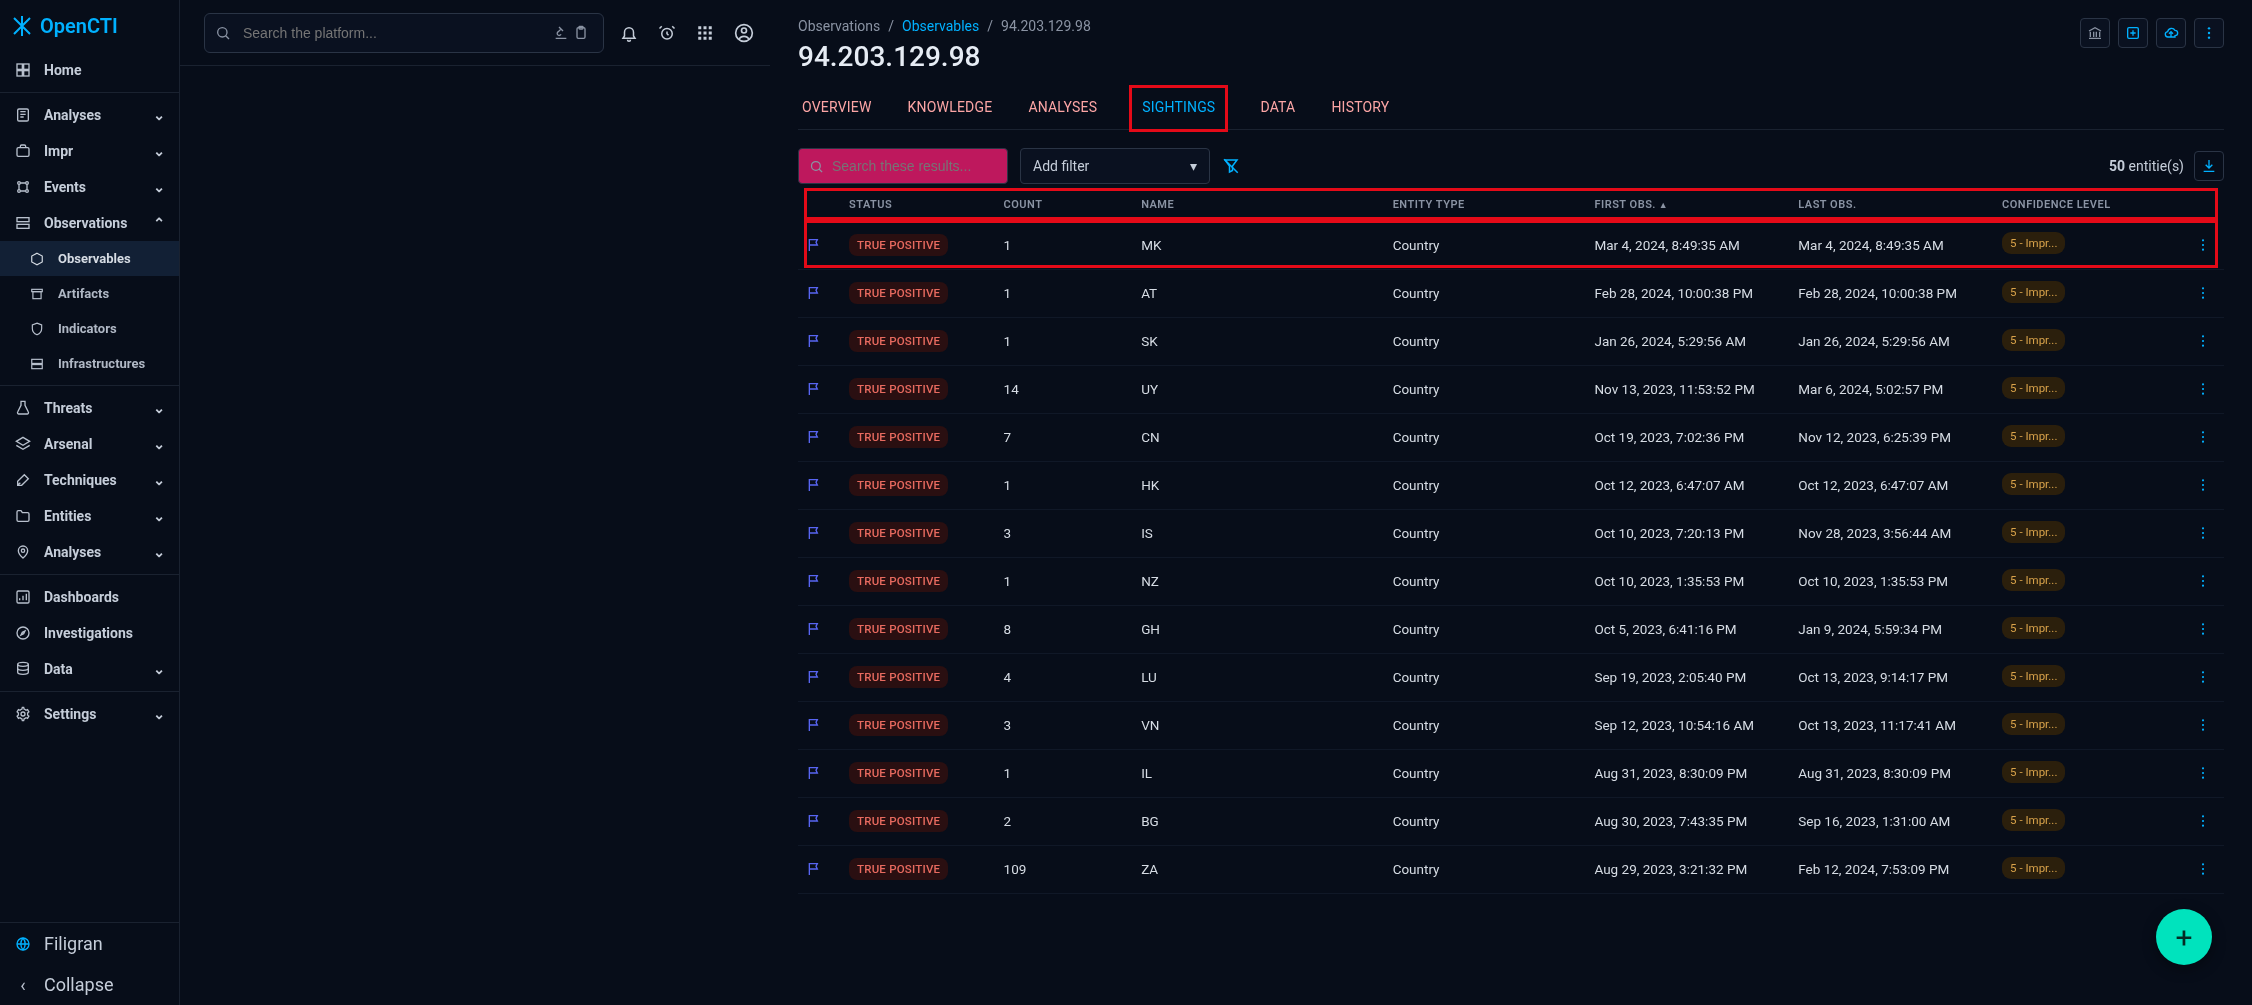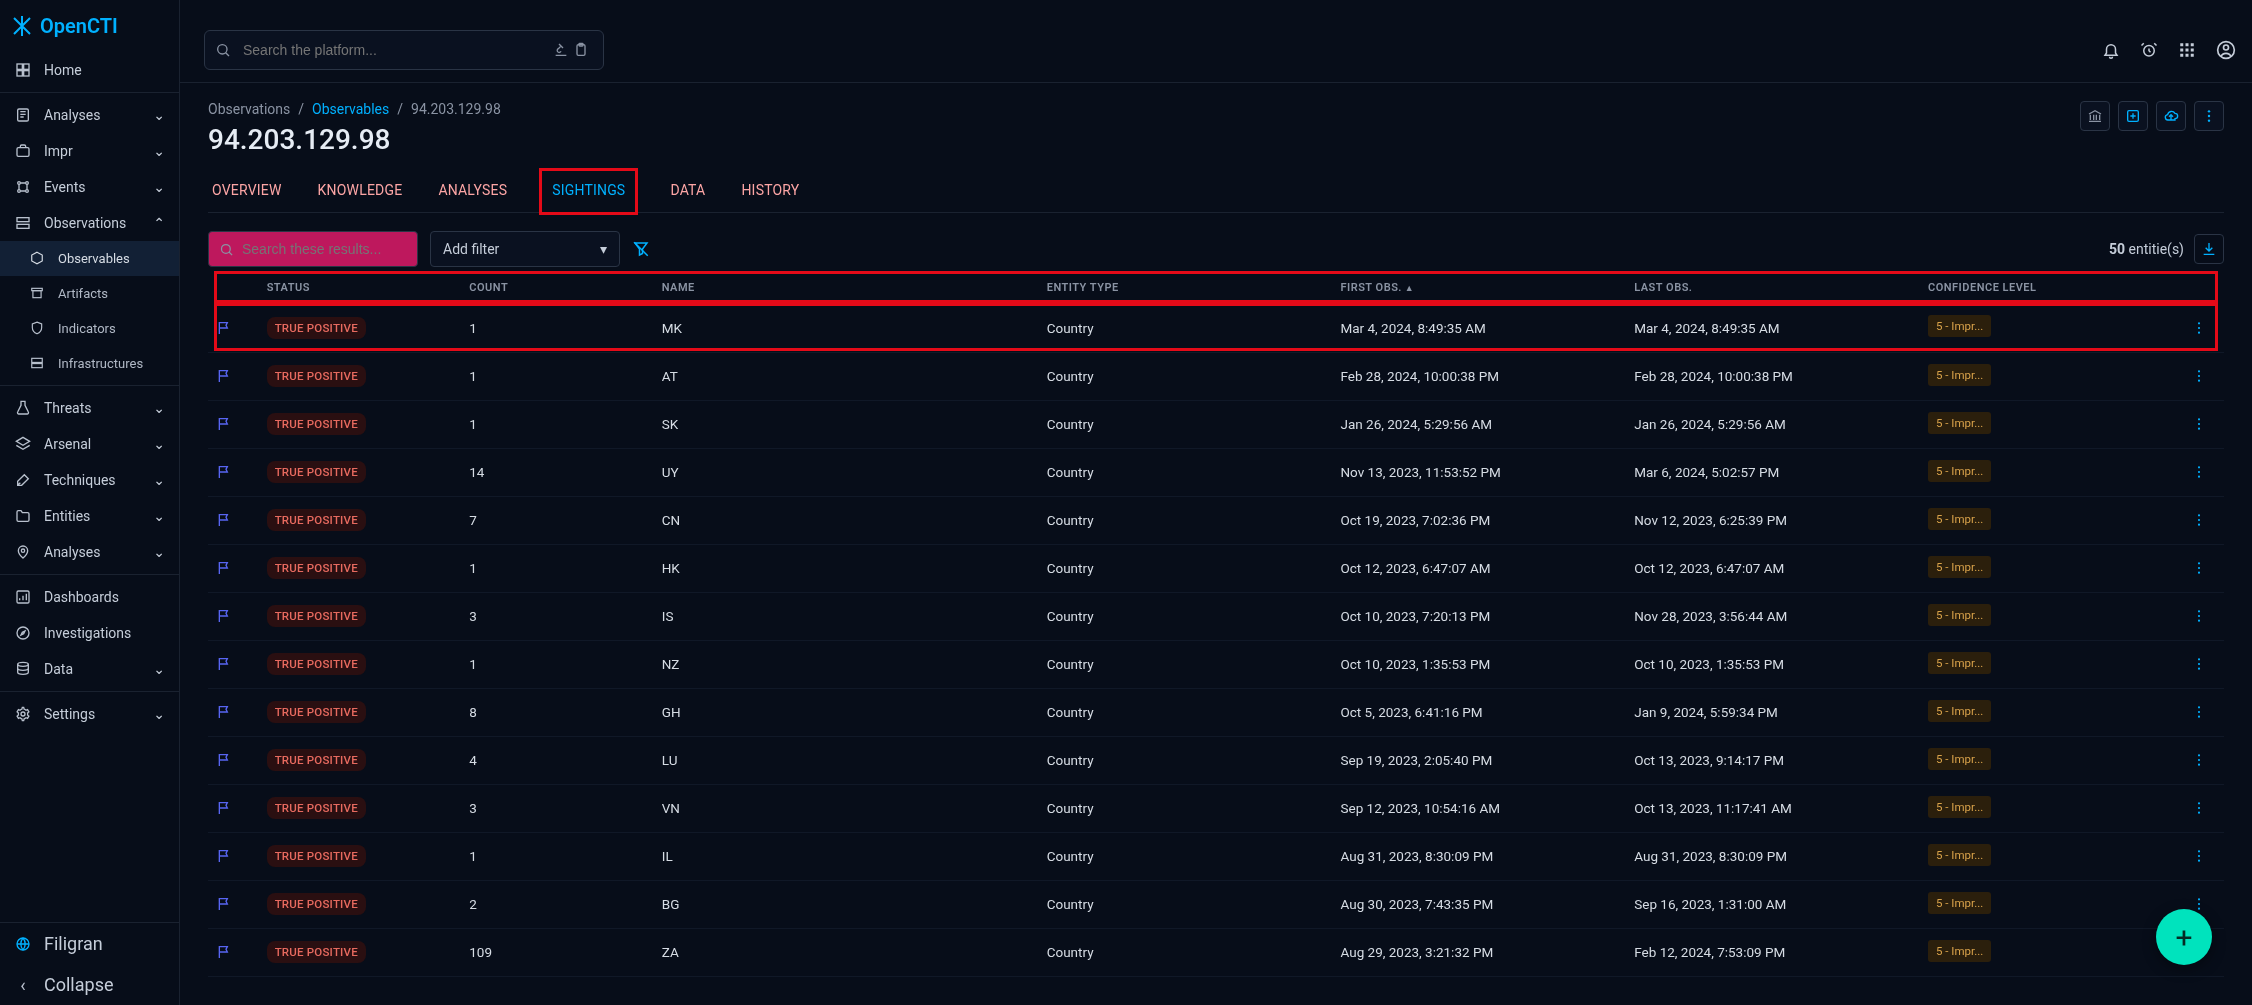--- a/index.html
+++ b/index.html
@@ -25,38 +25,39 @@
   .logo {
     display: flex; align-items: center; gap: 6px;
     padding: 14px 10px 14px 10px;
     color: #00b1ff;
     font-weight: 600;
     font-size: 20px;
   }
   .logo svg { width: 24px; height: 24px; }
   .nav { flex: 1; overflow-y: auto; }
   .nav-item, .sub-item {
-    display: flex; align-items: flex-start; gap: 12px;
+    display: flex; align-items: flex-end; gap: 12px;
     padding: 10px 14px;
     cursor: pointer;
     color: #c5cdd9;
     font-size: 14px;
+    font-weight: bold;
   }
   .nav-item .chev { margin-left: auto; }
   .icon { width: 18px; display:inline-flex; justify-content:center; color:#b8c0cd; }
   .sub-item { padding-left: 28px; font-size: 13px; color:#b0b8c5;}
   .sub-item.active { background: #122035; color:#d6dce4; }
   .sub-item.active .icon { color:#d6dce4; }
   .divider { border-top:1px solid #1a2230; margin: 4px 0; }
   .sidebar-footer { border-top:1px solid #1a2230; }
   .footer-item { display:flex; align-items:center; gap:12px; padding:10px 14px; color:#c5cdd9; cursor:pointer; font-size:18px;}
   .filigran svg { color:#00b1ff; }
 
   
-  .main { flex: 1; display: flex; flex-direction: column; overflow:hidden;margin-top:17px; }
+  .main { flex: 1; display: flex; flex-direction: row; overflow:hidden; }
   .topbar {
     height: 66px;
     display:flex; align-items:center; gap: 16px;
     padding: 0 16px 0 0;
     border-bottom: 1px solid #1a2230;
   }
   .search-wrap {
     display:flex; align-items:center;
     background:#0a1120;
     border:1px solid #2a3445;
@@ -137,21 +138,21 @@
   th.sorted::after { content:" ▲"; color:#8a93a3; font-size:9px; }
   tbody tr { border-bottom:1px solid #101827; height:48px; }
   td { padding: 0 8px; font-size:13.5px; color:#d6dce4; vertical-align:middle; }
   .flag-cell { width:30px; color:#5865f2; }
   .status-badge {
     display:inline-block; padding:4px 8px; border-radius:8px;
     background:#2a0f11; color:#e76a5f; font-size:11.5px; font-weight:500;
     letter-spacing:0.2px;
   }
   .conf-badge {
-    display:inline-block; padding:4px 8px; border-radius:3px;
+    display:inline-block; padding:4px 8px; border-radius:9px;
     background:#2b1f0c; color:#d8a24a; font-size:11.5px;
     max-width:70px; overflow:hidden; text-overflow:ellipsis; white-space:nowrap;
   }
   .row-menu { color:#00b1ff; cursor:pointer; width:28px; text-align:center; }
 
   
   .fab {
     position:fixed; right:40px; bottom:40px;
     width:56px; height:56px; border-radius:50%;
     background:#00e3bd; color:#052b24;

